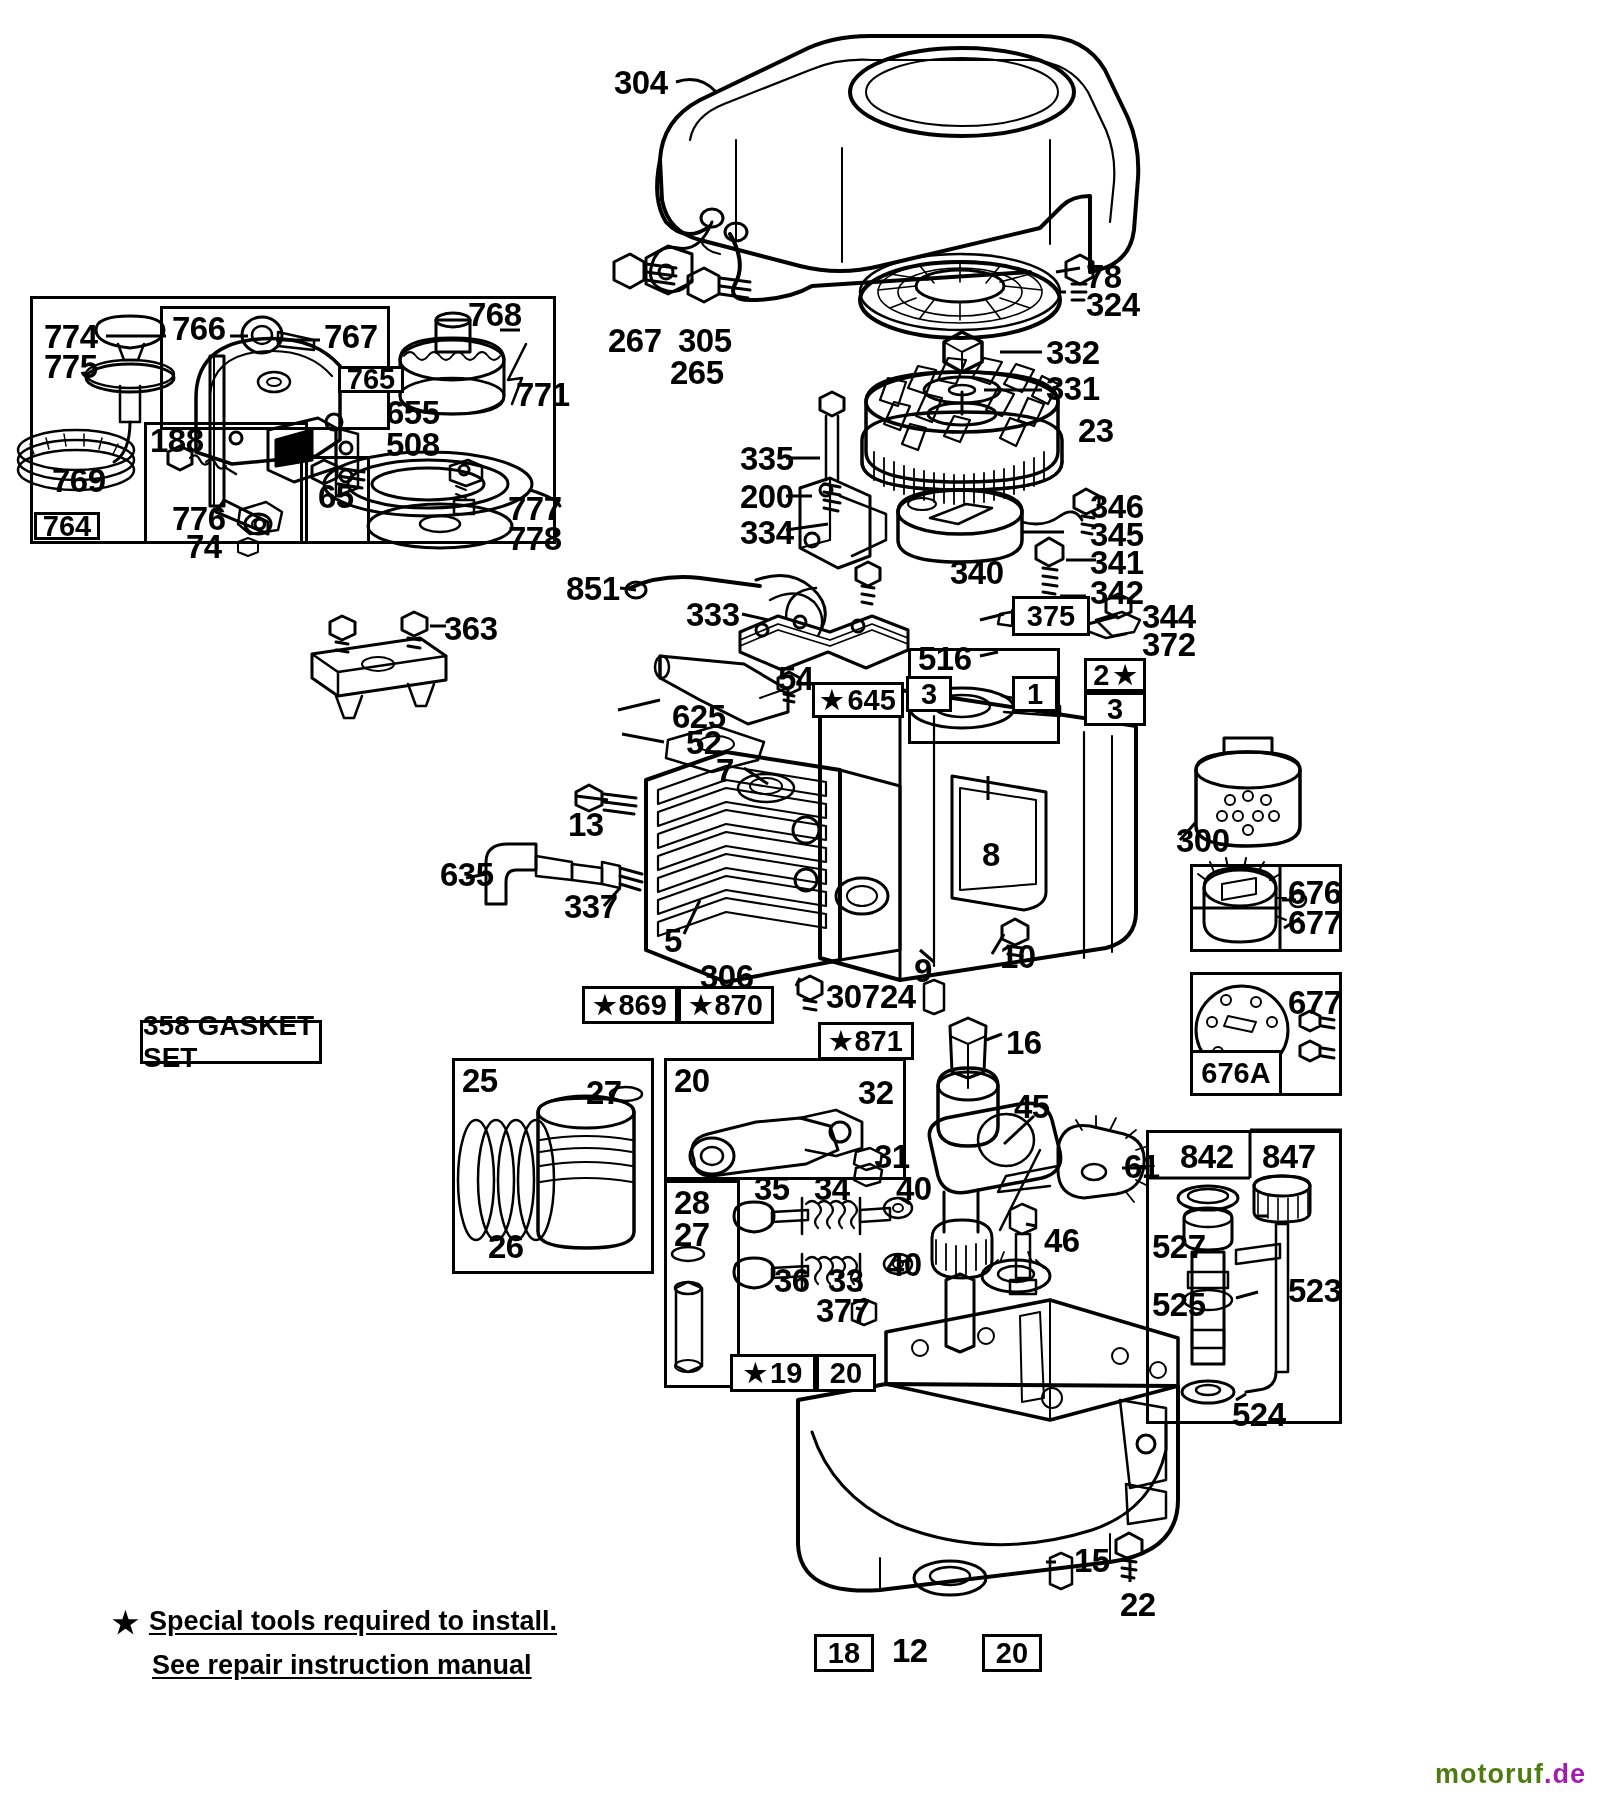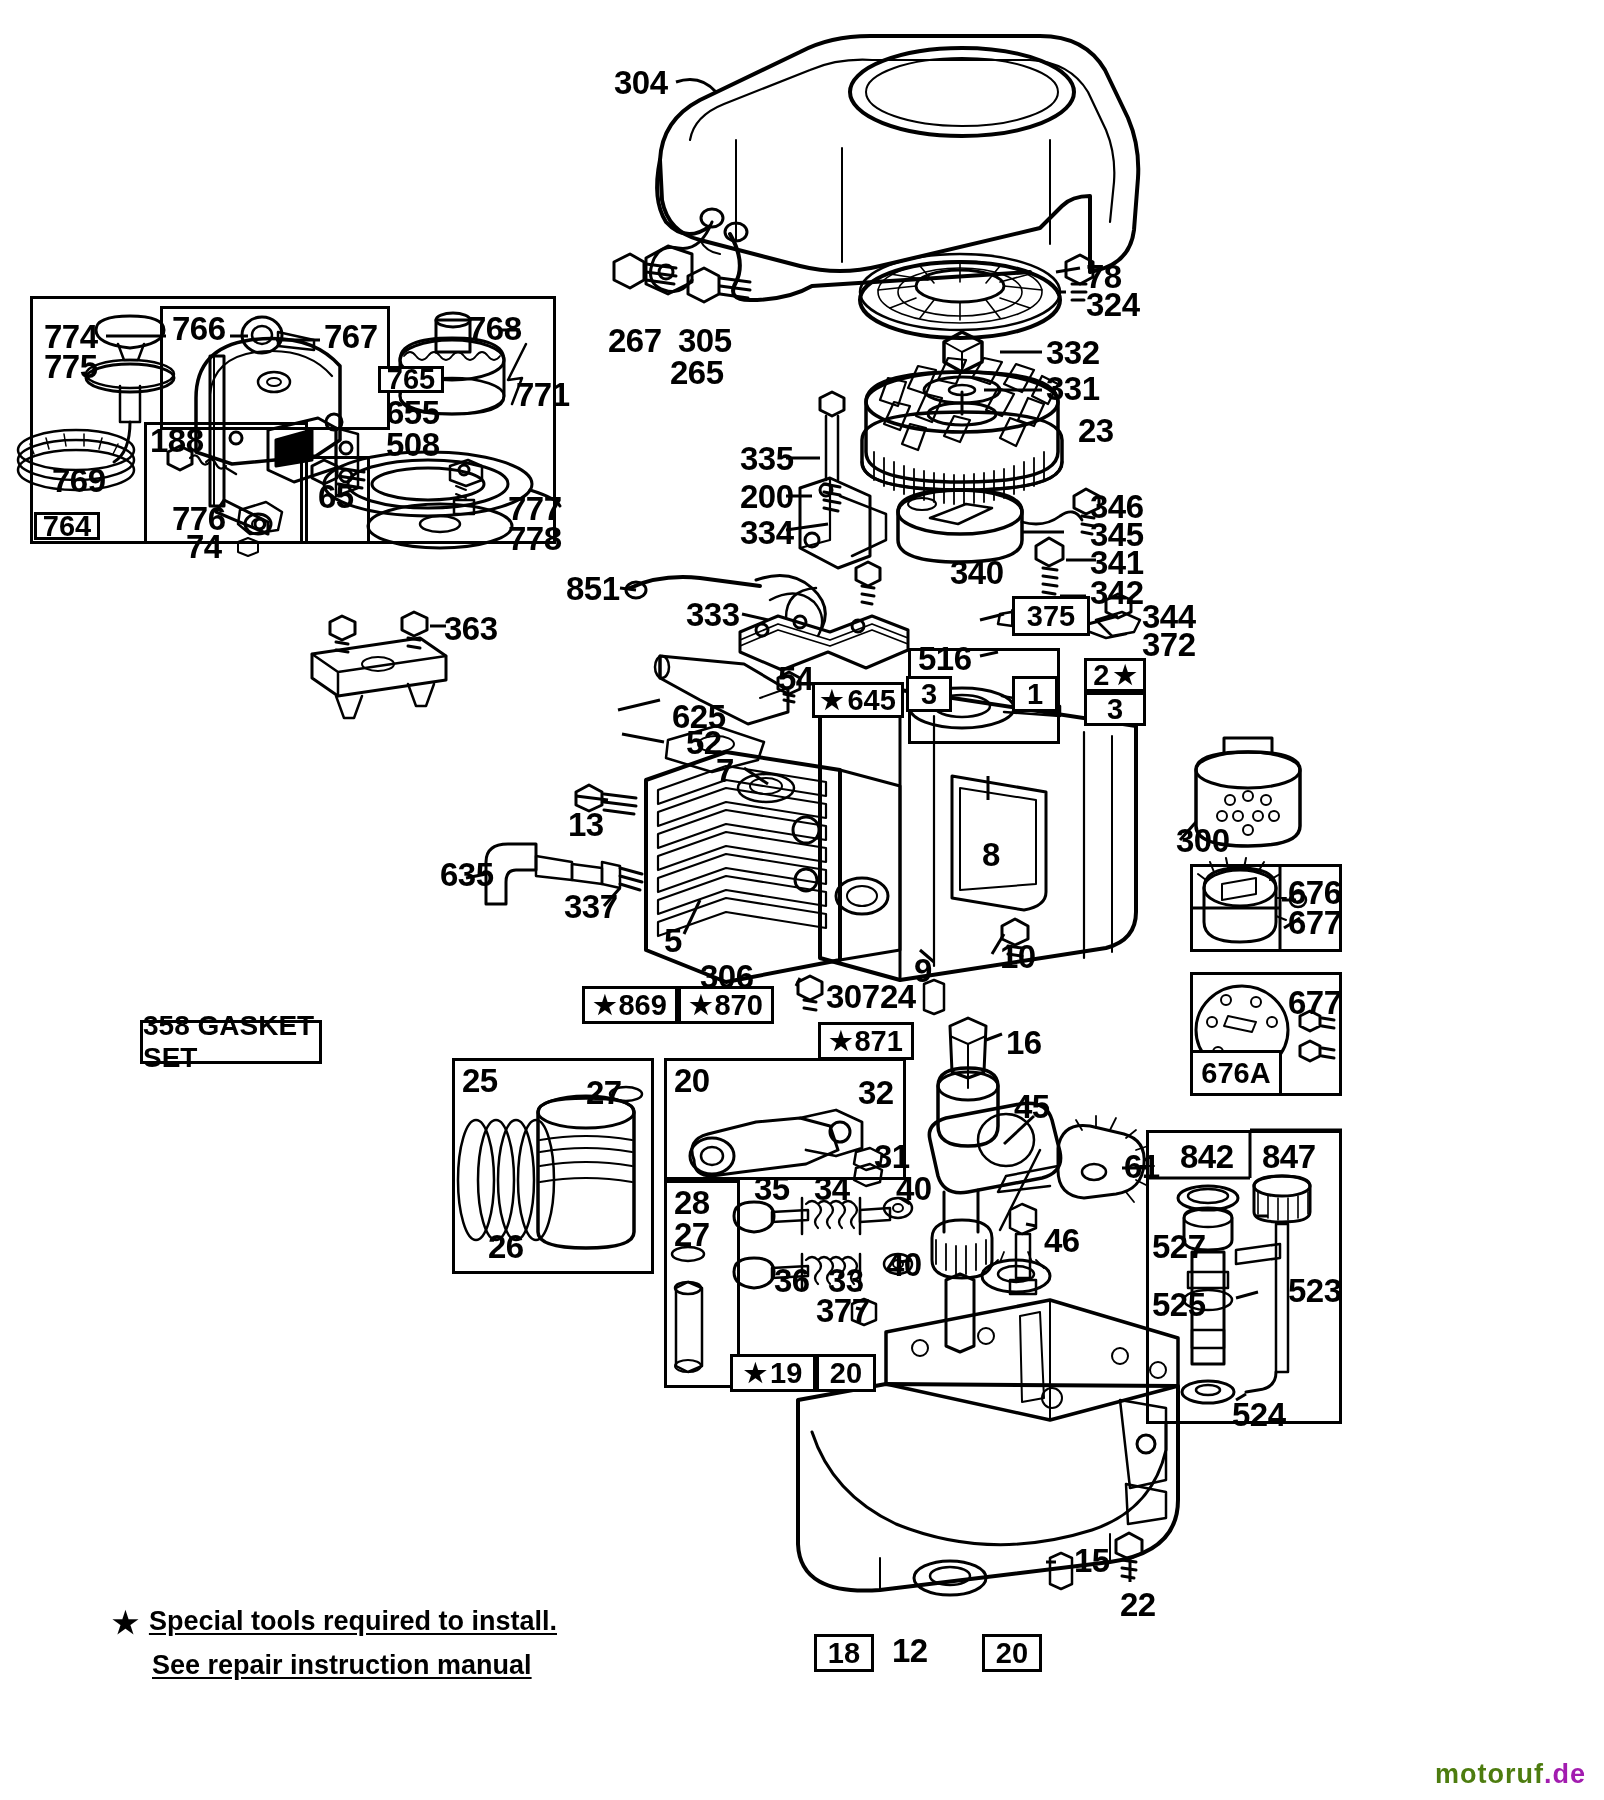--- a/index.html
+++ b/index.html
@@ -515,21 +515,21 @@
   <div class="panel" style="left:664px;top:1058px;width:242px;height:122px;"></div>
   <div class="panel" style="left:664px;top:1180px;width:76px;height:208px;"></div>
 
   <div class="panel" style="left:908px;top:648px;width:152px;height:96px;"></div>
   <div class="panel" style="left:1012px;top:596px;width:78px;height:40px;"></div>
 
   <div class="panel" style="left:1190px;top:864px;width:152px;height:88px;"></div>
   <div class="panel" style="left:1190px;top:972px;width:152px;height:124px;"></div>
   <div class="panel" style="left:1146px;top:1130px;width:196px;height:294px;"></div>
 
-  <div class="boxed" style="left:338px;top:366px;width:66px;height:27px;margin-left:40px;">765</div>
+  <div class="boxed" style="left:338px;top:366px;width:66px;height:27px;">765</div>
   <div class="boxed" style="left:34px;top:512px;width:66px;height:28px;">764</div>
 
   <div class="boxed" style="left:812px;top:682px;width:92px;height:36px;">
     <span class="star" style="margin-right:4px;">★</span>
     <span>645</span>
   </div>
   <div class="boxed" style="left:906px;top:676px;width:46px;height:36px;">3</div>
   <div class="boxed" style="left:1012px;top:676px;width:46px;height:36px;">1</div>
   <div class="boxed" style="left:1084px;top:658px;width:62px;height:34px;">
     <span>2</span>
@@ -636,21 +636,21 @@
   <span class="cal n-lg" style="left:1142px;top:600px;">344</span>
   <span class="cal n-lg" style="left:1142px;top:628px;">372</span>
   <span class="cal n-lg" style="left:918px;top:642px;">516</span>
   <span class="cal n-lg" style="left:950px;top:556px;">340</span>
 
   <span class="cal n-lg" style="left:44px;top:320px;">774</span>
   <span class="cal n-lg" style="left:44px;top:350px;">775</span>
   <span class="cal n-lg" style="left:52px;top:464px;">769</span>
   <span class="cal n-lg" style="left:172px;top:312px;">766</span>
   <span class="cal n-lg" style="left:324px;top:320px;">767</span>
-  <span class="cal n-lg" style="left:468px;top:312px;">768</span>
+  <span class="cal n-lg" style="left:468px;top:298px;">768</span>
   <span class="cal n-lg" style="left:516px;top:378px;">771</span>
   <span class="cal n-lg" style="left:386px;top:396px;">655</span>
   <span class="cal n-lg" style="left:386px;top:428px;">508</span>
   <span class="cal n-lg" style="left:150px;top:424px;">188</span>
   <span class="cal n-lg" style="left:318px;top:480px;">65</span>
   <span class="cal n-lg" style="left:172px;top:502px;">776</span>
   <span class="cal n-lg" style="left:186px;top:530px;">74</span>
   <span class="cal n-lg" style="left:508px;top:492px;">777</span>
   <span class="cal n-lg" style="left:508px;top:522px;">778</span>
 

